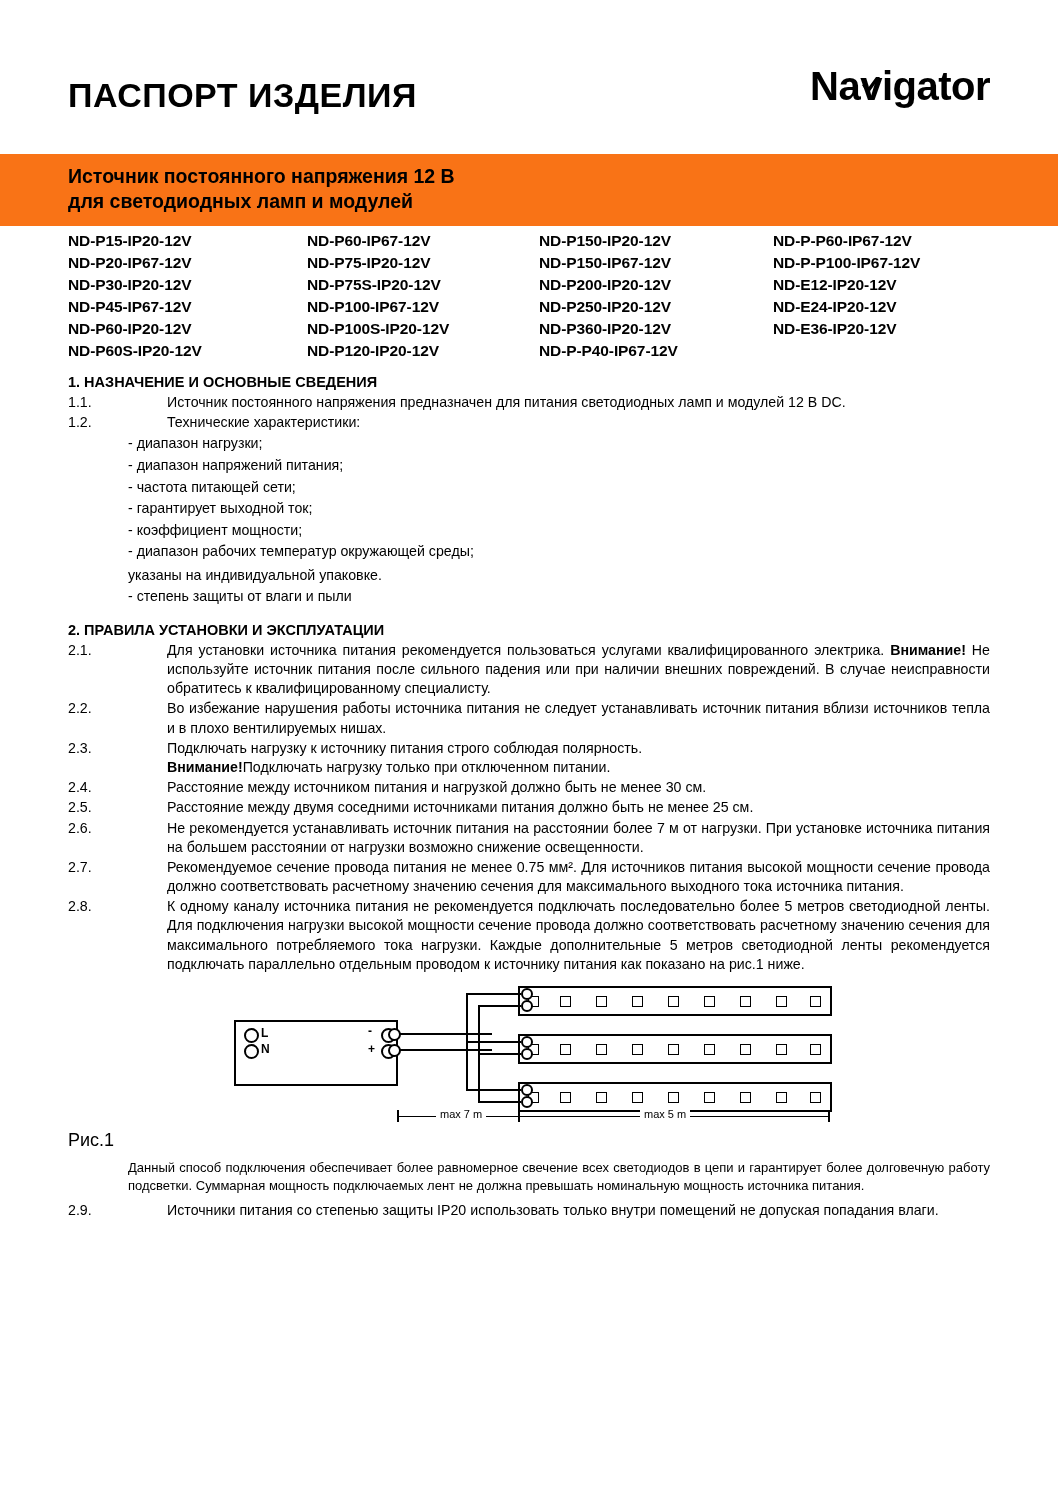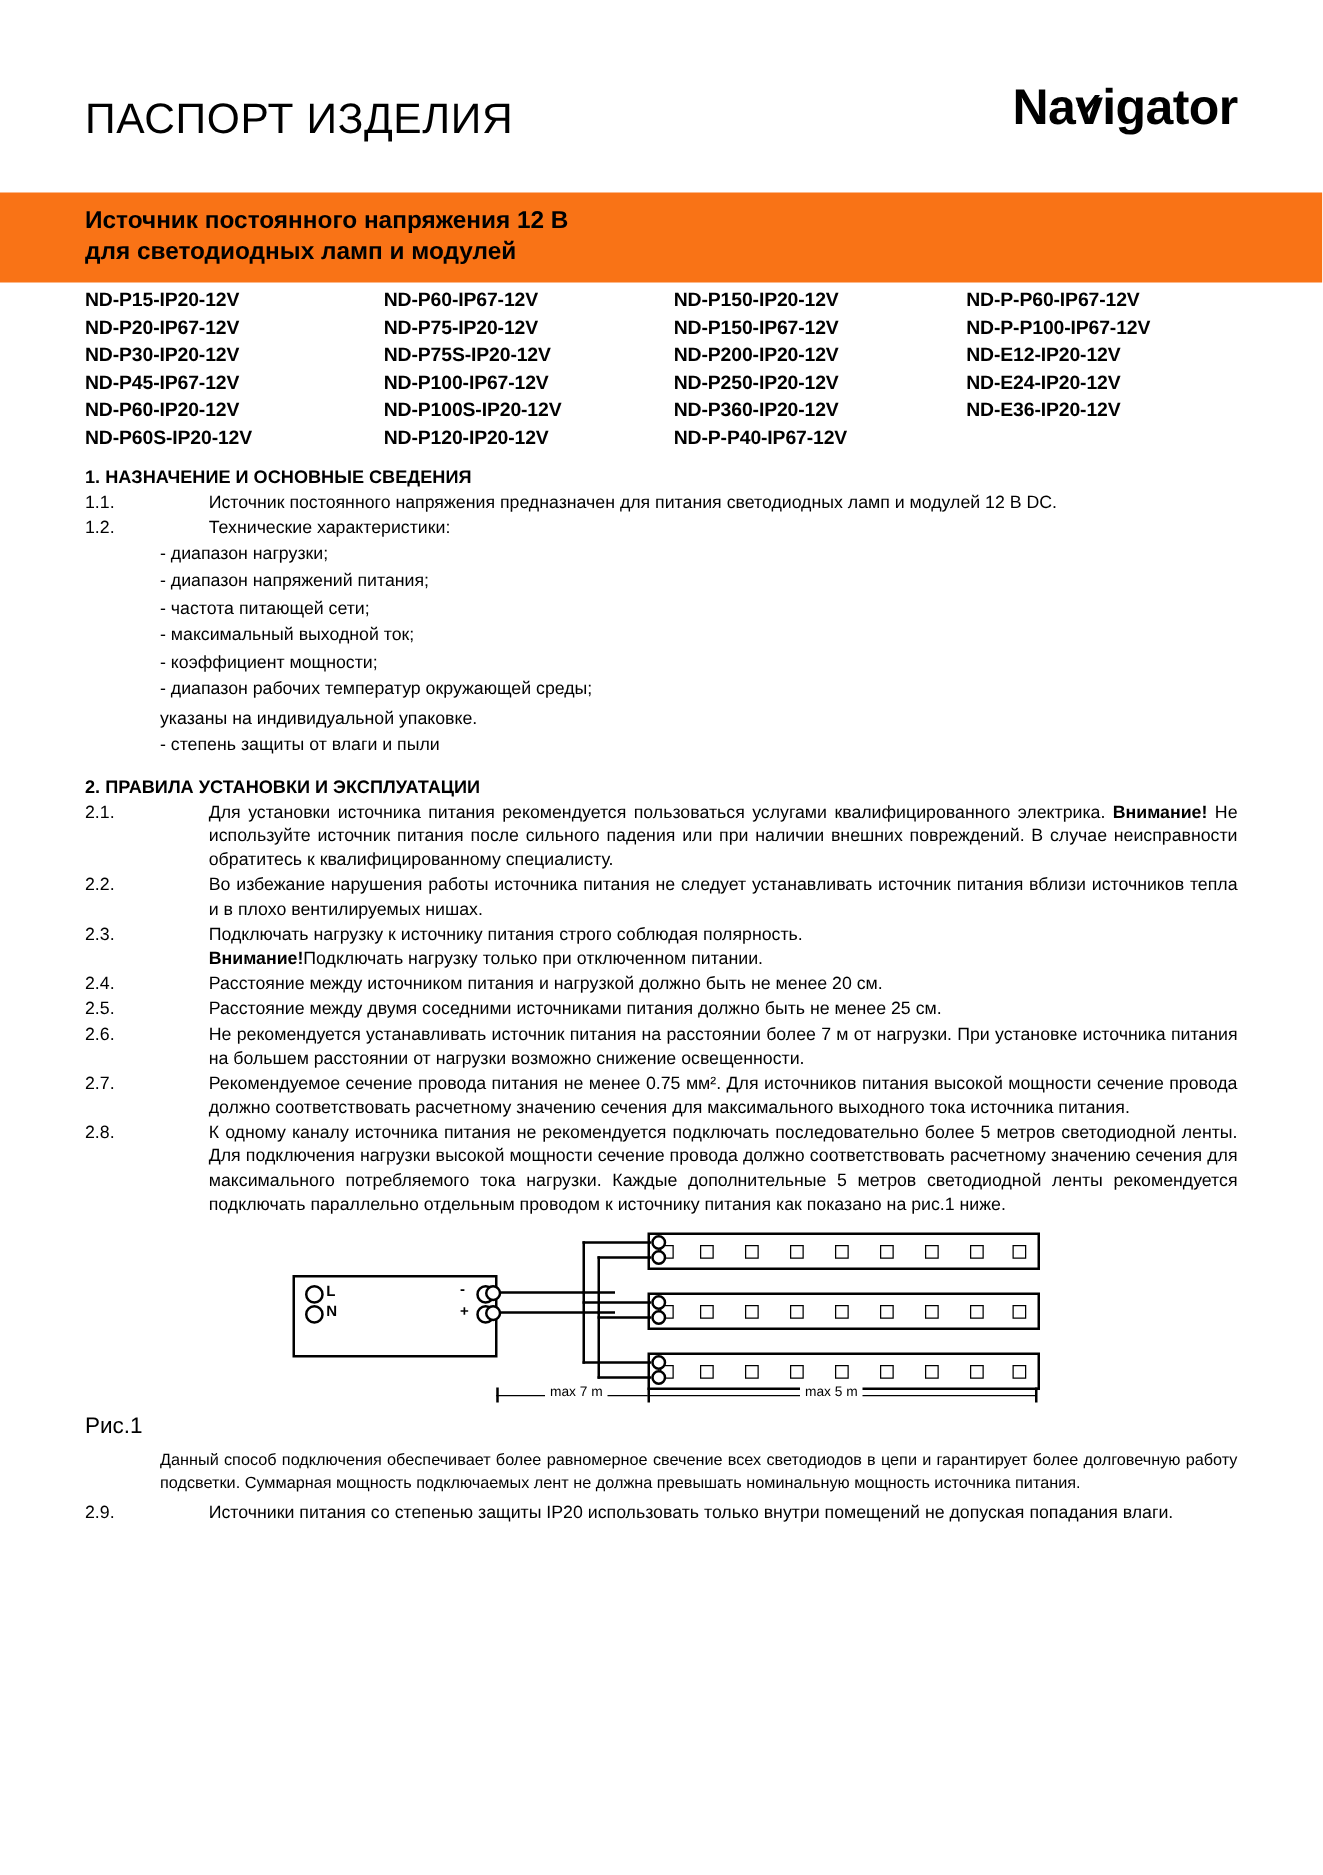--- a/index.html
+++ b/index.html
@@ -27,21 +27,21 @@
   }
 
   
   .header {
     position: relative;
     height: 92px;
     margin-top: 58px;
   }
   .doc-title {
     font-size: 34px;
-    font-weight: normal;
+    font-weight: bold;
     letter-spacing: 0.5px;
     line-height: 1;
     position: absolute;
     left: 0;
     top: 20px;
   }
   .brand {
     position: absolute;
     right: 0;
     top: 8px;
@@ -263,21 +263,21 @@
     </div>
     <div class="row">
       <div class="num">1.2.</div>
       <div class="txt nojust">Технические характеристики:</div>
     </div>
 
     <div class="sub">
       <div>- диапазон нагрузки;</div>
       <div>- диапазон напряжений питания;</div>
       <div>- частота питающей сети;</div>
-      <div>- максимальный выходной ток;</div>
+      <div>- гарантирует выходной ток;</div>
       <div>- коэффициент мощности;</div>
       <div>- диапазон рабочих температур окружающей среды;</div>
       <div style="margin-top:2px;">указаны на индивидуальной упаковке.</div>
       <div>- степень защиты от влаги и пыли</div>
     </div>
 
     <div class="section-title">2. ПРАВИЛА УСТАНОВКИ И ЭКСПЛУАТАЦИИ</div>
 
     <div class="row">
       <div class="num">2.1.</div>
@@ -295,21 +295,21 @@
     <div class="row">
       <div class="num">2.3.</div>
       <div class="txt nojust">
         <span>Подключать нагрузку к источнику питания строго соблюдая полярность.</span><br>
         <b class="inl">Внимание!</b><span>Подключать нагрузку только при отключенном питании.</span>
       </div>
     </div>
 
     <div class="row">
       <div class="num">2.4.</div>
-      <div class="txt nojust">Расстояние между источником питания и нагрузкой должно быть не менее 20 см.</div>
+      <div class="txt nojust">Расстояние между источником питания и нагрузкой должно быть не менее 30 см.</div>
     </div>
 
     <div class="row">
       <div class="num">2.5.</div>
       <div class="txt nojust">Расстояние между двумя соседними источниками питания должно быть не менее 25 см.</div>
     </div>
 
     <div class="row">
       <div class="num">2.6.</div>
       <div class="txt">Не рекомендуется устанавливать источник питания на расстоянии более 7 м от нагрузки. При установке источника питания на большем расстоянии от нагрузки возможно снижение освещенности.</div>

